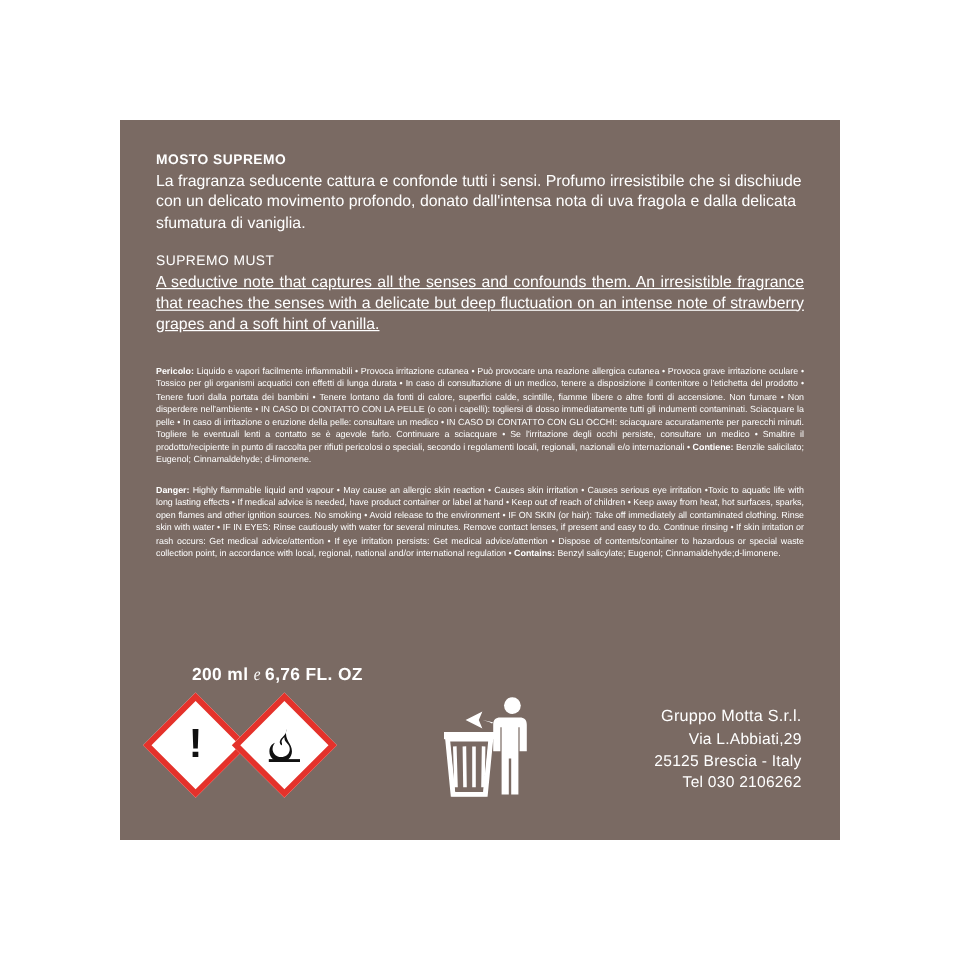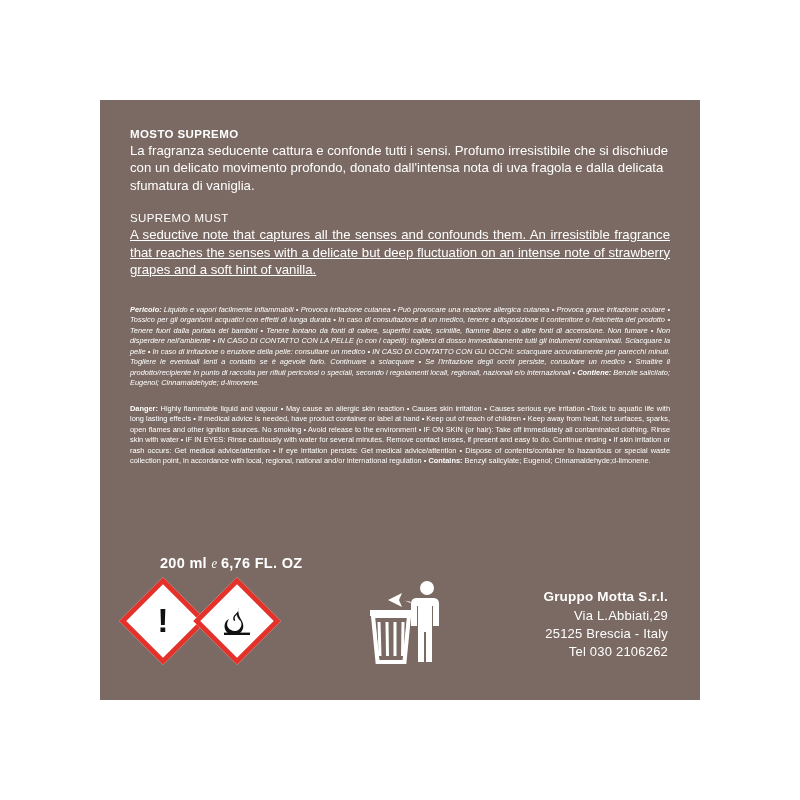--- a/index.html
+++ b/index.html
@@ -43,21 +43,21 @@
     margin: 0;
     text-align: justify;
     text-decoration: underline;
   }
   .hazard {
     font-size: 7.4px;
     line-height: 1.42;
     text-align: justify;
     margin: 0;
   }
-  .hazard-it { margin-top: 26px; font-style: italic; }
+  .hazard-it { margin-top: 26px; }
   .hazard-en { margin-top: 15px; }
   .hazard b { font-weight: bold; }
 
   .volume-row {
     position: absolute;
     left: 60px;
     top: 455px;
     font-size: 14.5px;
     font-weight: bold;
     letter-spacing: 0.3px;
@@ -122,21 +122,21 @@
 
   .company {
     position: absolute;
     right: 32px;
     top: 8px;
     text-align: right;
     font-size: 13px;
     line-height: 1.38;
     letter-spacing: 0.2px;
   }
-  .company .name { font-weight: bold; font-size: 13.5px; margin-left: 20px; }
+  .company .name { font-weight: normal; font-size: 13.5px; margin-left: 20px; }
 </style>
 </head>
 <body>
 
 <div id="label">
 
   <div class="block-it-title">MOSTO SUPREMO</div>
   <p class="desc-it">La fragranza seducente cattura e confonde tutti i sensi. Profumo irresistibile che si dischiude con un delicato movimento profondo, donato dall'intensa nota di uva fragola e dalla delicata sfumatura di vaniglia.</p>
 
   <div class="block-en-title">SUPREMO MUST</div>

